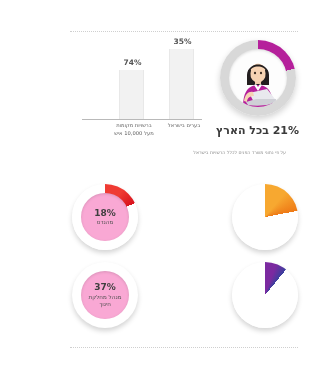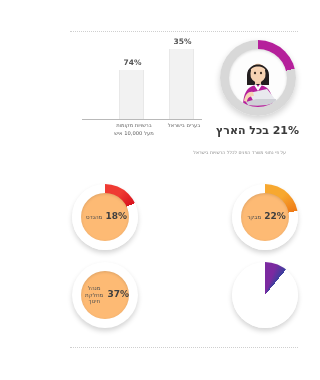--- a/index.html
+++ b/index.html
@@ -142,24 +142,24 @@
     position: absolute;
     inset: 0;
     border-radius: 50%;
     background: #ffffff;
     box-shadow: 0 3px 5px rgba(0,0,0,0.17);
   }
   .donut-hole {
     position: absolute;
     inset: 9px;
     border-radius: 50%;
-    background: #fdba74;
+    background: #f9a8d4;
     box-shadow: inset 0 1px 3px rgba(0,0,0,0.13);
     display: flex;
-    flex-direction: row;
+    flex-direction: column;
     align-items: center;
     justify-content: center;
     text-align: center;
     line-height: 1.25;
   }
   .donut-pct {
     font-size: 9px;
     font-weight: bold;
     color: #3f3f3f;
   }
@@ -226,24 +226,20 @@
       </svg>
     </div>
   </div>
   <div id="hero-title">21% בכל הארץ</div>
 </div>
 
 <div id="donut-grid">
 
   <div class="donut-cell" style="right:0px; top:0px;">
     <div class="donut-ring" style="background: conic-gradient(rgb(247, 168, 48) 0deg, rgb(247, 168, 48) 39.6deg, rgb(238, 122, 22) 79.2deg, rgb(255, 255, 255) 79.2deg, rgb(255, 255, 255) 360deg);"></div>
-    <div class="donut-hole">
-      <span class="donut-pct">22%</span>
-      <span class="donut-label">מבקר</span>
-    </div>
   </div>
 
 
   <div class="donut-cell" style="right:160px; top:0px;">
     <div class="donut-ring" style="background: conic-gradient(rgb(239, 59, 51) 0deg, rgb(239, 59, 51) 32.4deg, rgb(216, 18, 28) 64.8deg, rgb(255, 255, 255) 64.8deg, rgb(255, 255, 255) 360deg);"></div>
     <div class="donut-hole">
       <span class="donut-pct">18%</span>
       <span class="donut-label">מהנדס</span>
     </div>
   </div>

